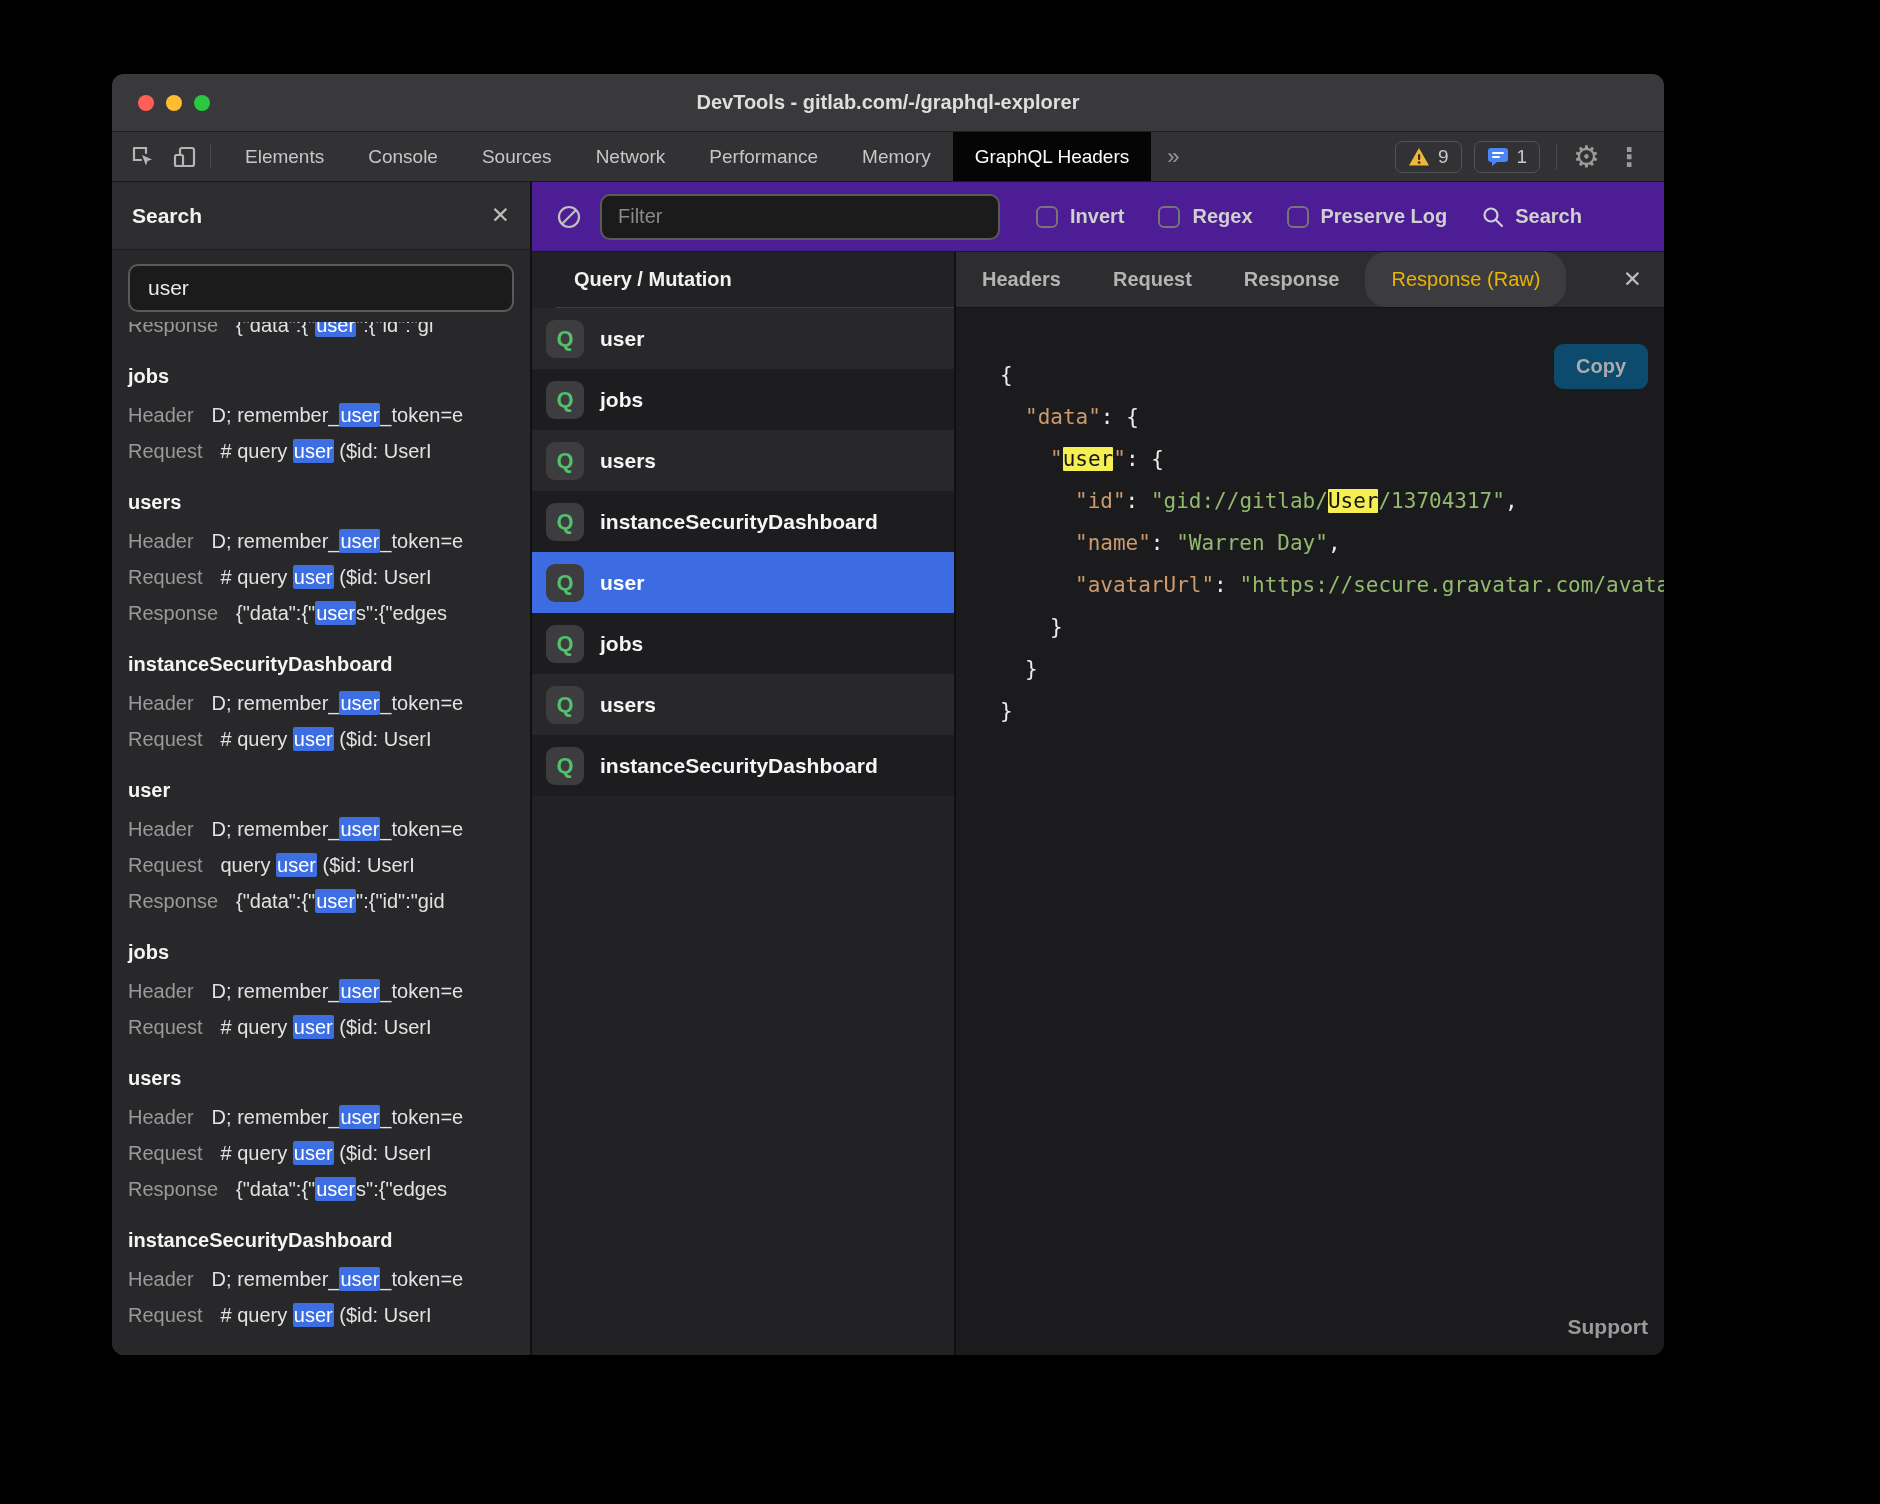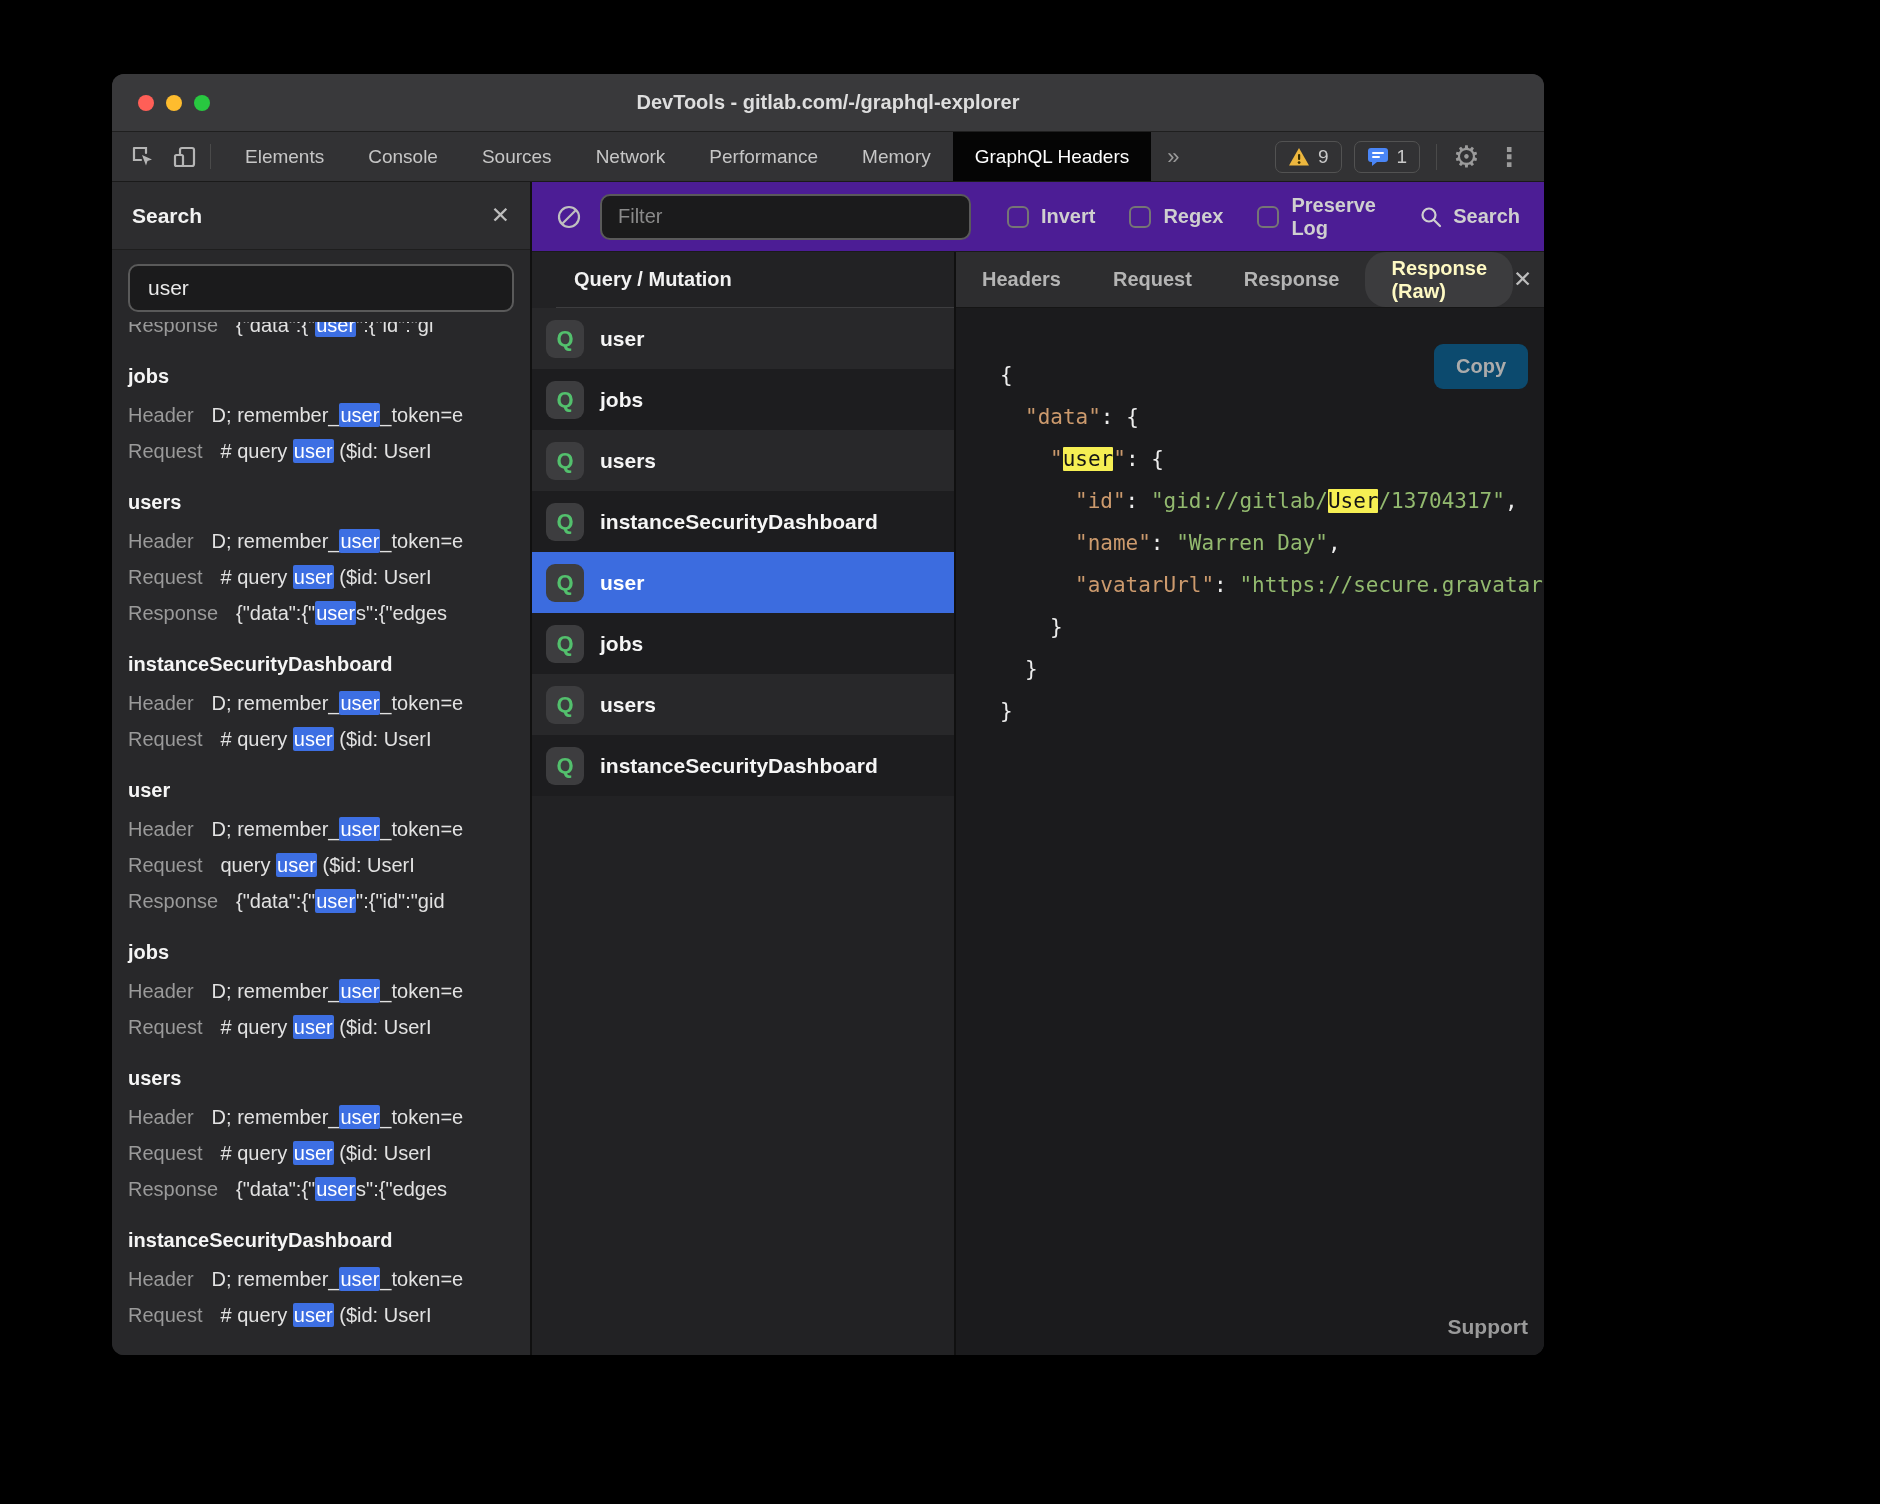--- a/index.html
+++ b/index.html
@@ -1,18 +1,18 @@
 <!DOCTYPE html>
 <html><head>
 <meta charset="utf-8">
 <style>
   * { margin:0; padding:0; box-sizing:border-box; }
   html,body { width:1880px; height:1504px; background:#000; overflow:hidden;
               font-family:"Liberation Sans","DejaVu Sans",sans-serif; }
-  .window { position:absolute; left:112px; top:74px; width:1432px; height:1281px;
+  .window { position:absolute; left:112px; top:74px; width:1552px; height:1281px;
             background:#28282a; border-radius:12px; overflow:hidden; display:flex; flex-direction:column; }
 
   
   .titlebar { height:58px; background:#39393b; display:flex; align-items:center; justify-content:center;
               position:relative; border-bottom:1px solid #1f1f1f; flex:none; }
   .lights { position:absolute; left:26px; top:0; height:100%; display:flex; align-items:center; gap:12px; }
   .light { width:16px; height:16px; border-radius:50%; }
   .light.red { background:#ff5f57; } .light.yellow { background:#febc2e; } .light.green { background:#28c840; }
   .title { color:#dedede; font-size:20px; font-weight:700; }
 
@@ -83,21 +83,21 @@
              display:flex; align-items:center; justify-content:center;
              color:#53c06d; font-size:22px; font-weight:700; }
   .q-label { color:#f5f5f5; font-size:21px; font-weight:700; }
   .q-row.selected .q-label { color:#fff; }
 
   
   .detail-panel { flex:1; display:flex; flex-direction:column; min-width:0; background:#1b1b1d;gap:10px; }
   .detail-tabs { height:56px; flex:none; background:#2d2d2f; display:flex; align-items:stretch;
                  border-bottom:1px solid #151515; }
   .dtab { padding:0 26px; display:flex; align-items:center; color:#b4b4b4; font-size:20px; font-weight:600; }
-  .dtab.active { background:#3c3c3e; color:#fef9c3; font-weight:700;border-radius:21px; }
+  .dtab.active { background:#3c3c3e; color:#eab308; font-weight:400;border-radius:21px; }
   .detail-tabs .close-x { margin-left:auto; padding-right:22px; display:flex; align-items:center; }
   .detail-content { flex:1; position:relative; overflow:hidden; padding:36px 0 0 44px; }
   .copy-btn { position:absolute; top:26px; right:16px; background:#0c4a6e; color:#ababab;
               font-size:20px; font-weight:700; padding:11px 22px; border-radius:9px; border:none;
               font-family:"Liberation Sans",sans-serif; }
   .json { font-family:"DejaVu Sans Mono",monospace; font-size:21px; line-height:42px; white-space:pre; }
   .j-k { color:#cc9a6d; } .j-v { color:#93ba6f; } .j-p { color:#ededed; }
   .hl-yellow { background:#f6ef53; color:#151515; border-radius:1px; }
   .support { position:absolute; right:16px; bottom:16px; color:#9a9a9a; font-size:21px; font-weight:700; }
 

